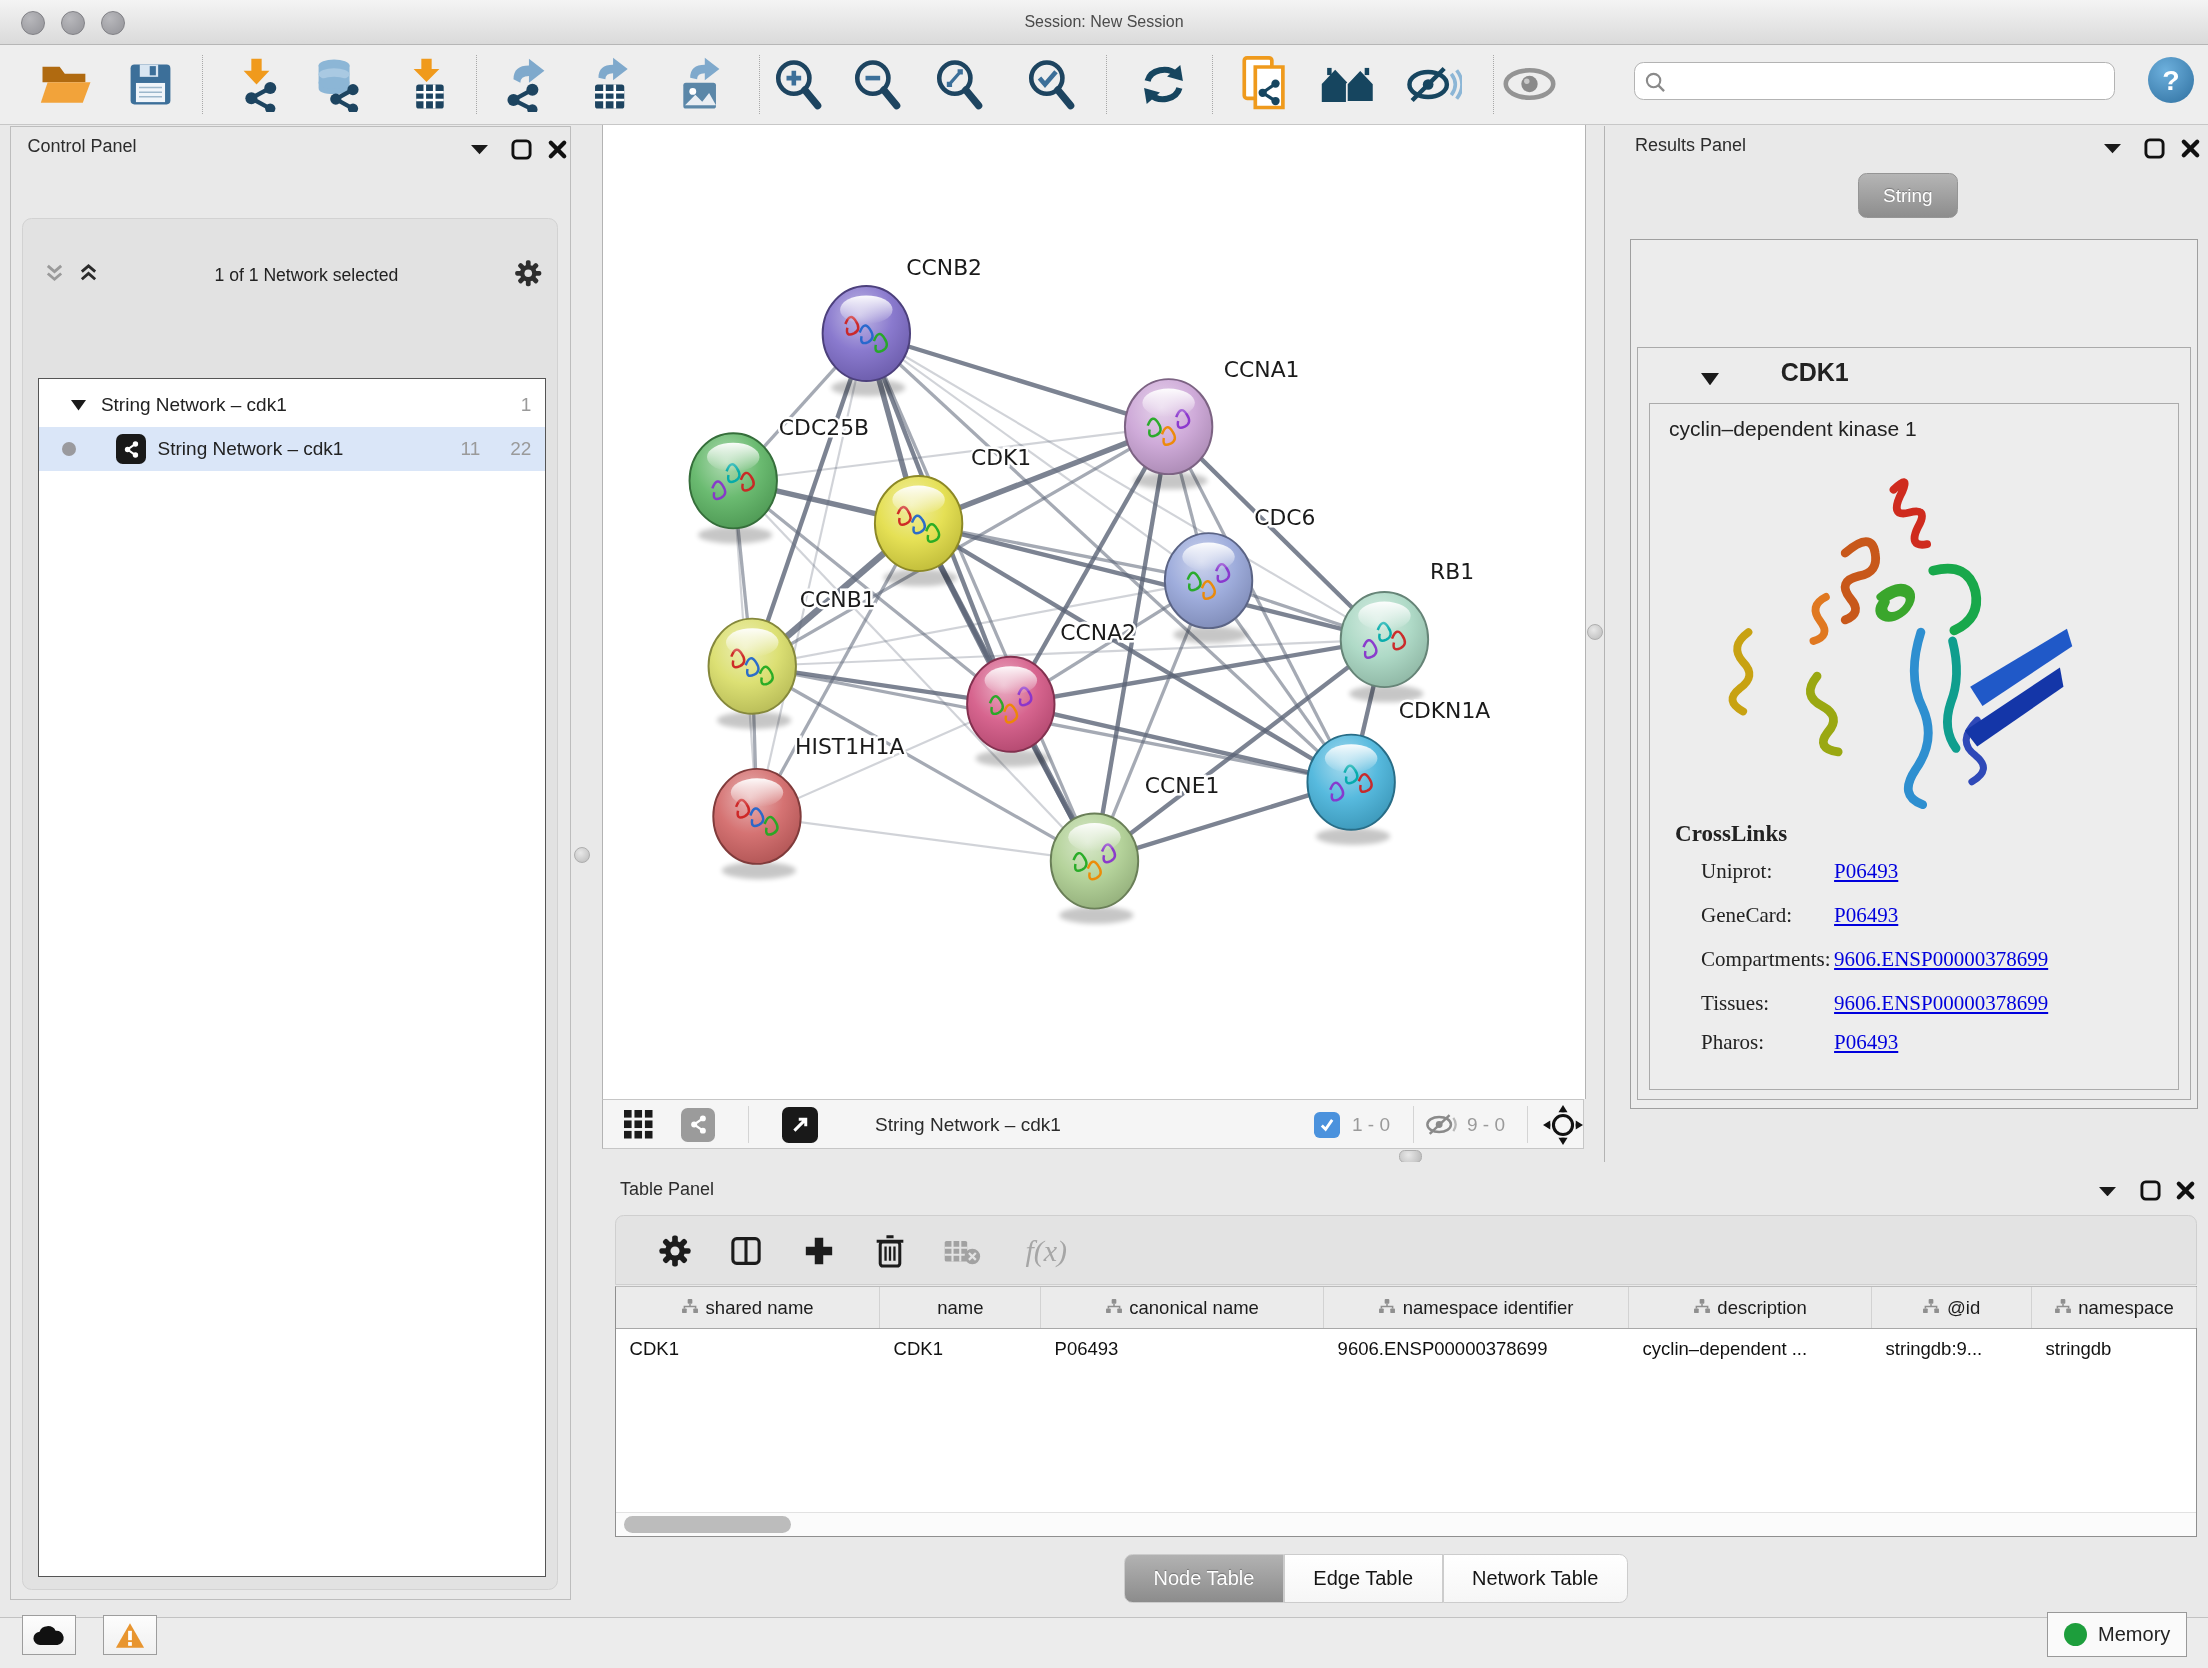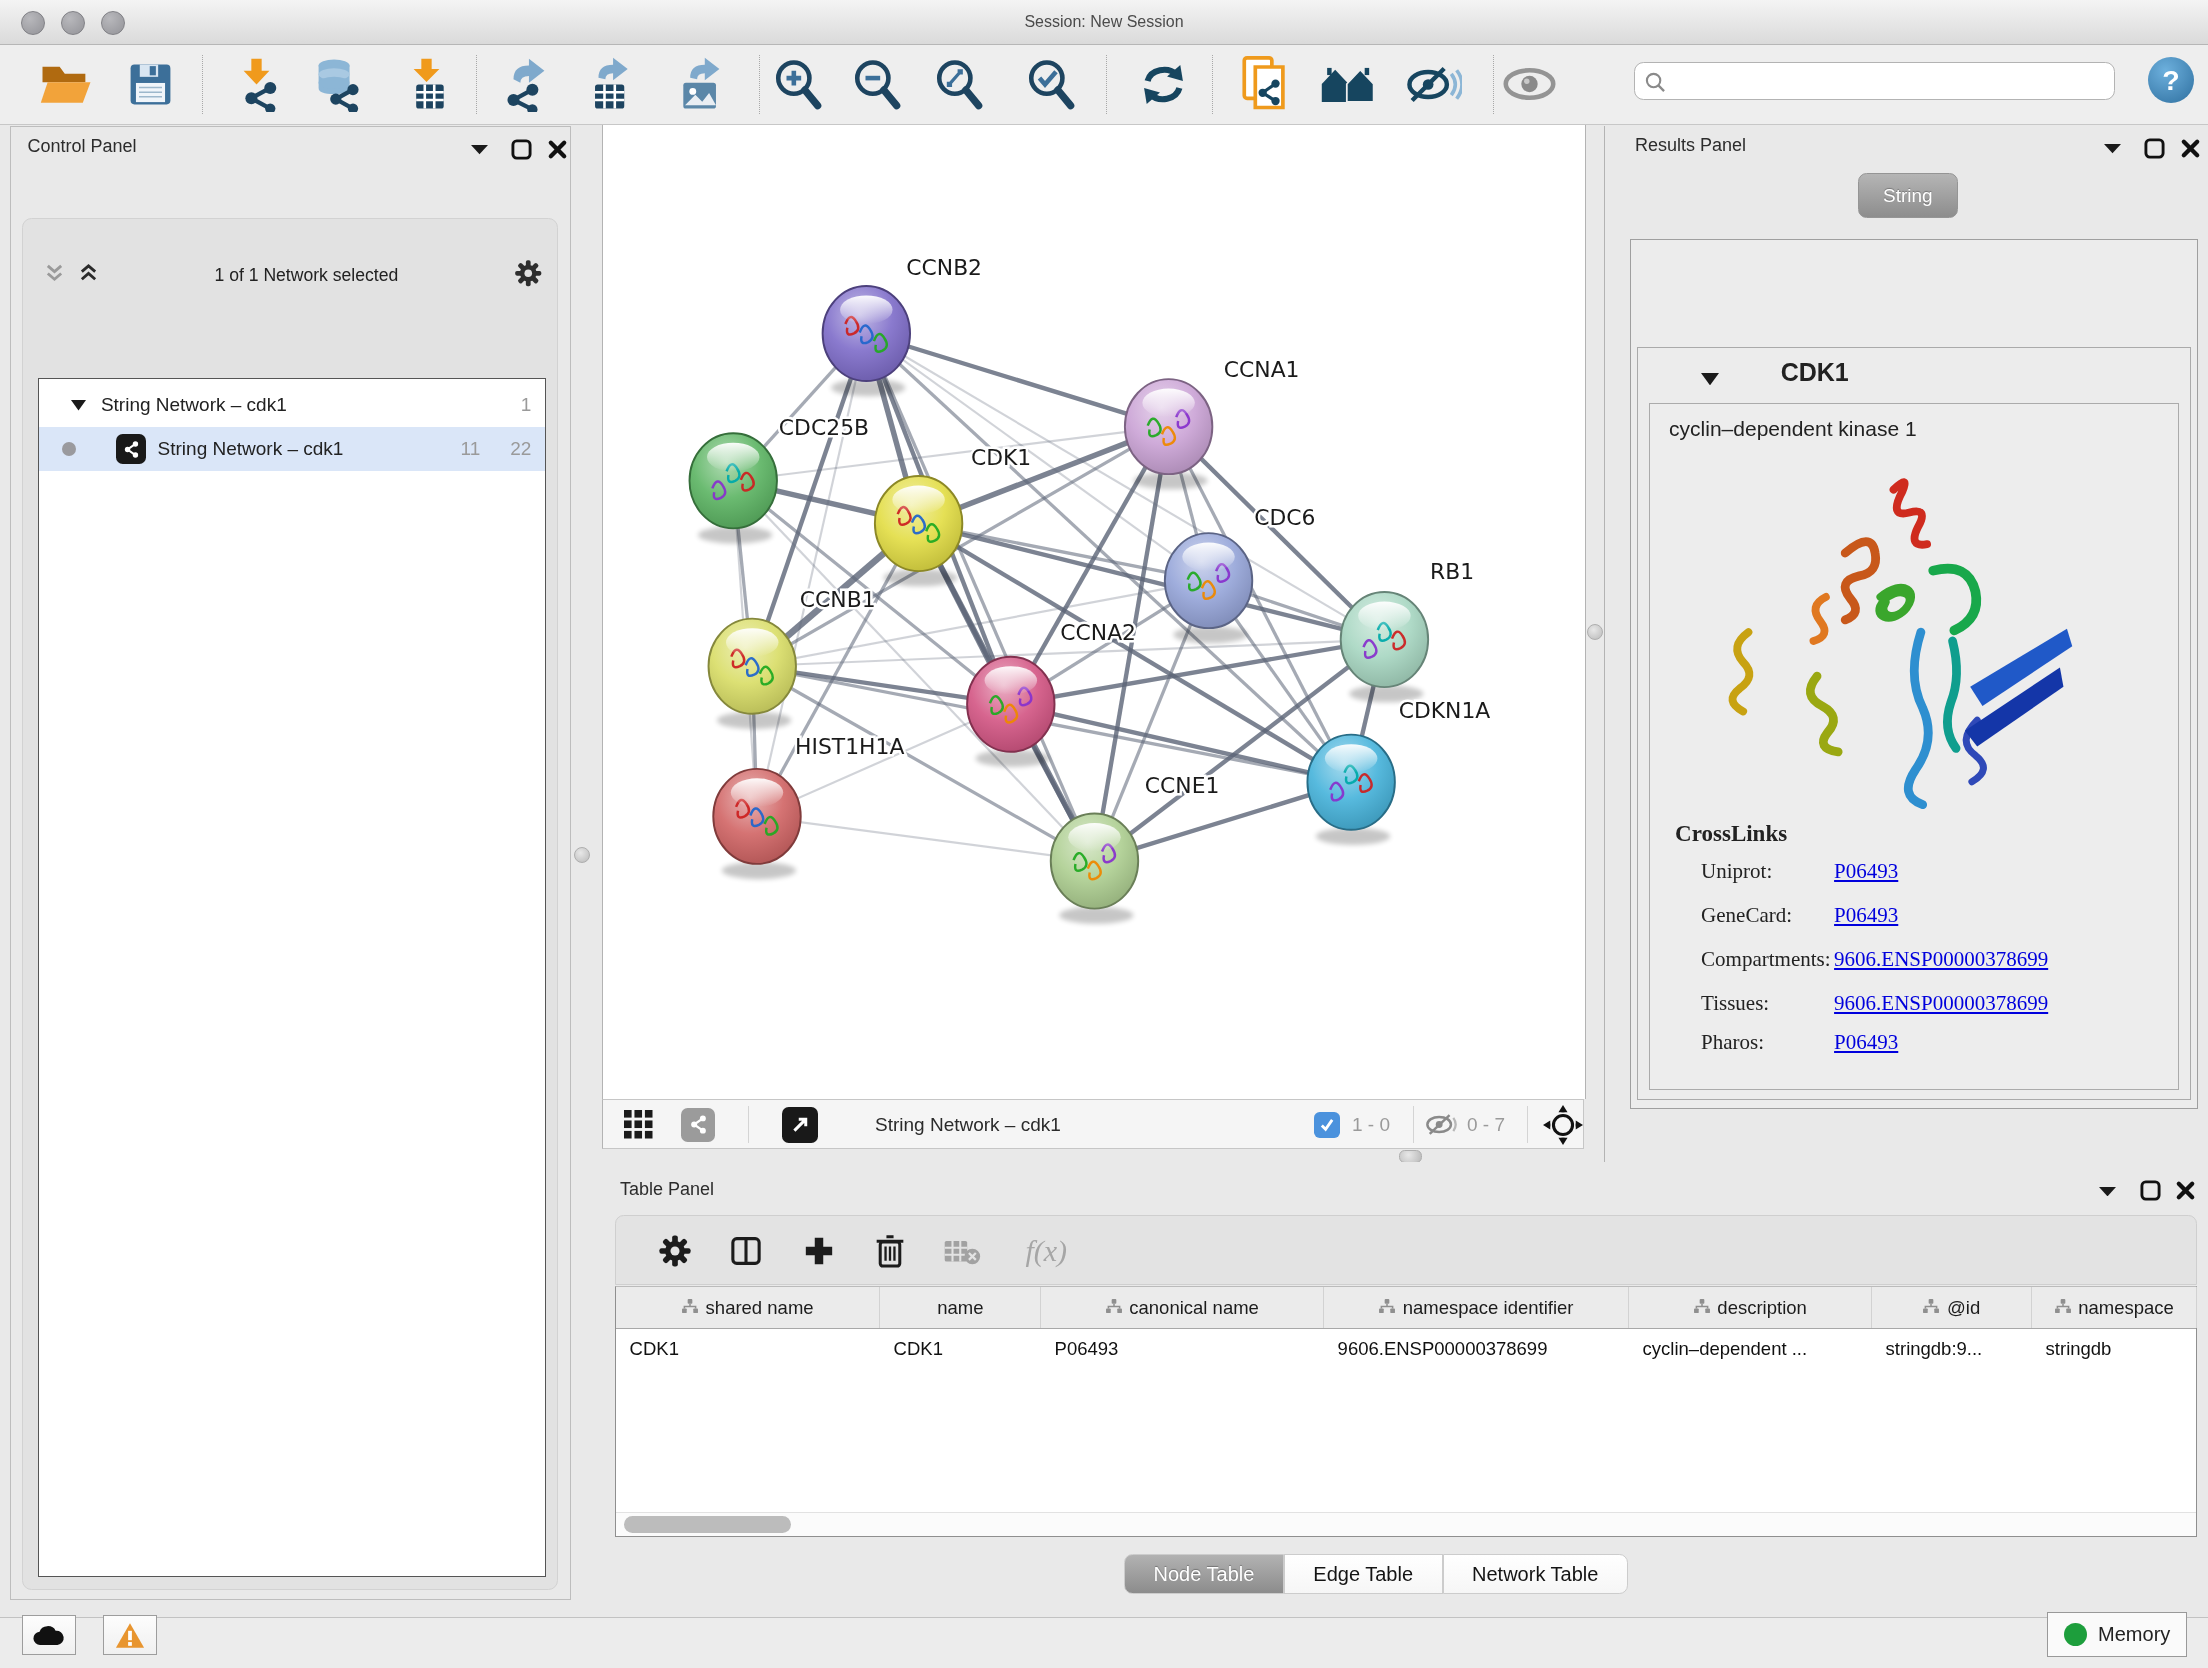--- a/index.html
+++ b/index.html
@@ -24,21 +24,21 @@
     display:flex;align-items:center;justify-content:center;}
   
   .ptitle{font-size:18px;color:#2c2c2c;}
   .pbtn{position:absolute;top:9.5px;width:28.5px;height:25px;display:flex;align-items:center;justify-content:center;}
   
   .tab{display:inline-flex;align-items:center;justify-content:center;height:44px;padding:0 24px;
     background:linear-gradient(#ffffff,#f4f4f4);border:1px solid #c6c6c6;border-radius:8.6px 8.6px 0 0;
     font-size:19px;color:#141414;margin-right:0px;box-sizing:border-box;}
   .tab.sel{background:linear-gradient(#b5b5b5,#8d8d8d);color:#fff;border-color:#959595;
     text-shadow:0 -1px 1px rgba(0,0,0,.3);}
-  .tab2{display:inline-flex;align-items:center;justify-content:center;height:40px;padding:0 28.5px;
+  .tab2{display:inline-flex;align-items:center;justify-content:center;height:49px;padding:0 28.5px;
     background:linear-gradient(#ffffff,#f6f6f6);border:1px solid #cccccc;font-size:20px;color:#141414;box-sizing:border-box;}
   .tab2.sel{background:linear-gradient(#b2b2b2,#8c8c8c);color:#fff;text-shadow:0 -1px 1px rgba(0,0,0,.3);}
   .btn{display:inline-flex;align-items:center;justify-content:center;height:46px;padding:0 28.5px;
     background:linear-gradient(#ffffff,#f1f1f1);border:1px solid #b9b9b9;border-radius:9.5px;font-size:20px;color:#111;}
   
   .cpanel{position:absolute;left:9.5px;top:126px;width:561px;height:1474px;background:#e9e9e9;
     border:1px solid #bdbdbd;box-sizing:border-box;}
   .cpcontent{position:absolute;left:11.4px;right:11.4px;top:91px;bottom:9.5px;background:#e2e2e2;
     border-radius:9.5px;border:1px solid #d2d2d2;}
   .treebox{position:absolute;left:15px;right:11.4px;top:159px;bottom:11.4px;background:#fff;
@@ -594,21 +594,21 @@
   <div class="nsitem" style="left:749px;font-size:19px;color:#9a9a9a">1 - 0</div>
   <div class="nssep" style="left:810px"></div>
   <div class="nsitem" style="left:822px">
     <svg width="34" height="27" viewBox="0 0 36 28">
         <ellipse cx="15" cy="14" rx="12.5" ry="8" fill="none" stroke="#8a8a8a" stroke-width="2.6"></ellipse>
         <circle cx="15" cy="14" r="3.6" fill="#8a8a8a"></circle>
         <line x1="5" y1="24" x2="26" y2="4" stroke="#8a8a8a" stroke-width="2.6"></line>
         <path d="M30 7 q5 7 0 14" stroke="#b8b8b8" stroke-width="2.4" fill="none"></path>
       </svg>
   </div>
-  <div class="nsitem" style="left:864px;font-size:19px;color:#9a9a9a">0 - 7</div>
+  <div class="nsitem" style="left:864px;font-size:19px;color:#9a9a9a">9 - 0</div>
   <div class="nssep" style="left:924px"></div>
   <div class="nsitem" style="left:940px">
     <svg width="40" height="40" viewBox="0 0 44 44">
         <circle cx="22" cy="22" r="10.5" fill="none" stroke="#111" stroke-width="3.4"></circle>
         <path d="M22 8 v-4 M22 36 v4 M8 22 h-4 M36 22 h4" stroke="#111" stroke-width="3.4"></path>
         <polygon points="22,0 17,8 27,8" fill="#111"></polygon>
         <polygon points="22,44 17,36 27,36" fill="#111"></polygon>
         <polygon points="0,22 8,17 8,27" fill="#111"></polygon>
         <polygon points="44,22 36,17 36,27" fill="#111"></polygon>
       </svg>

